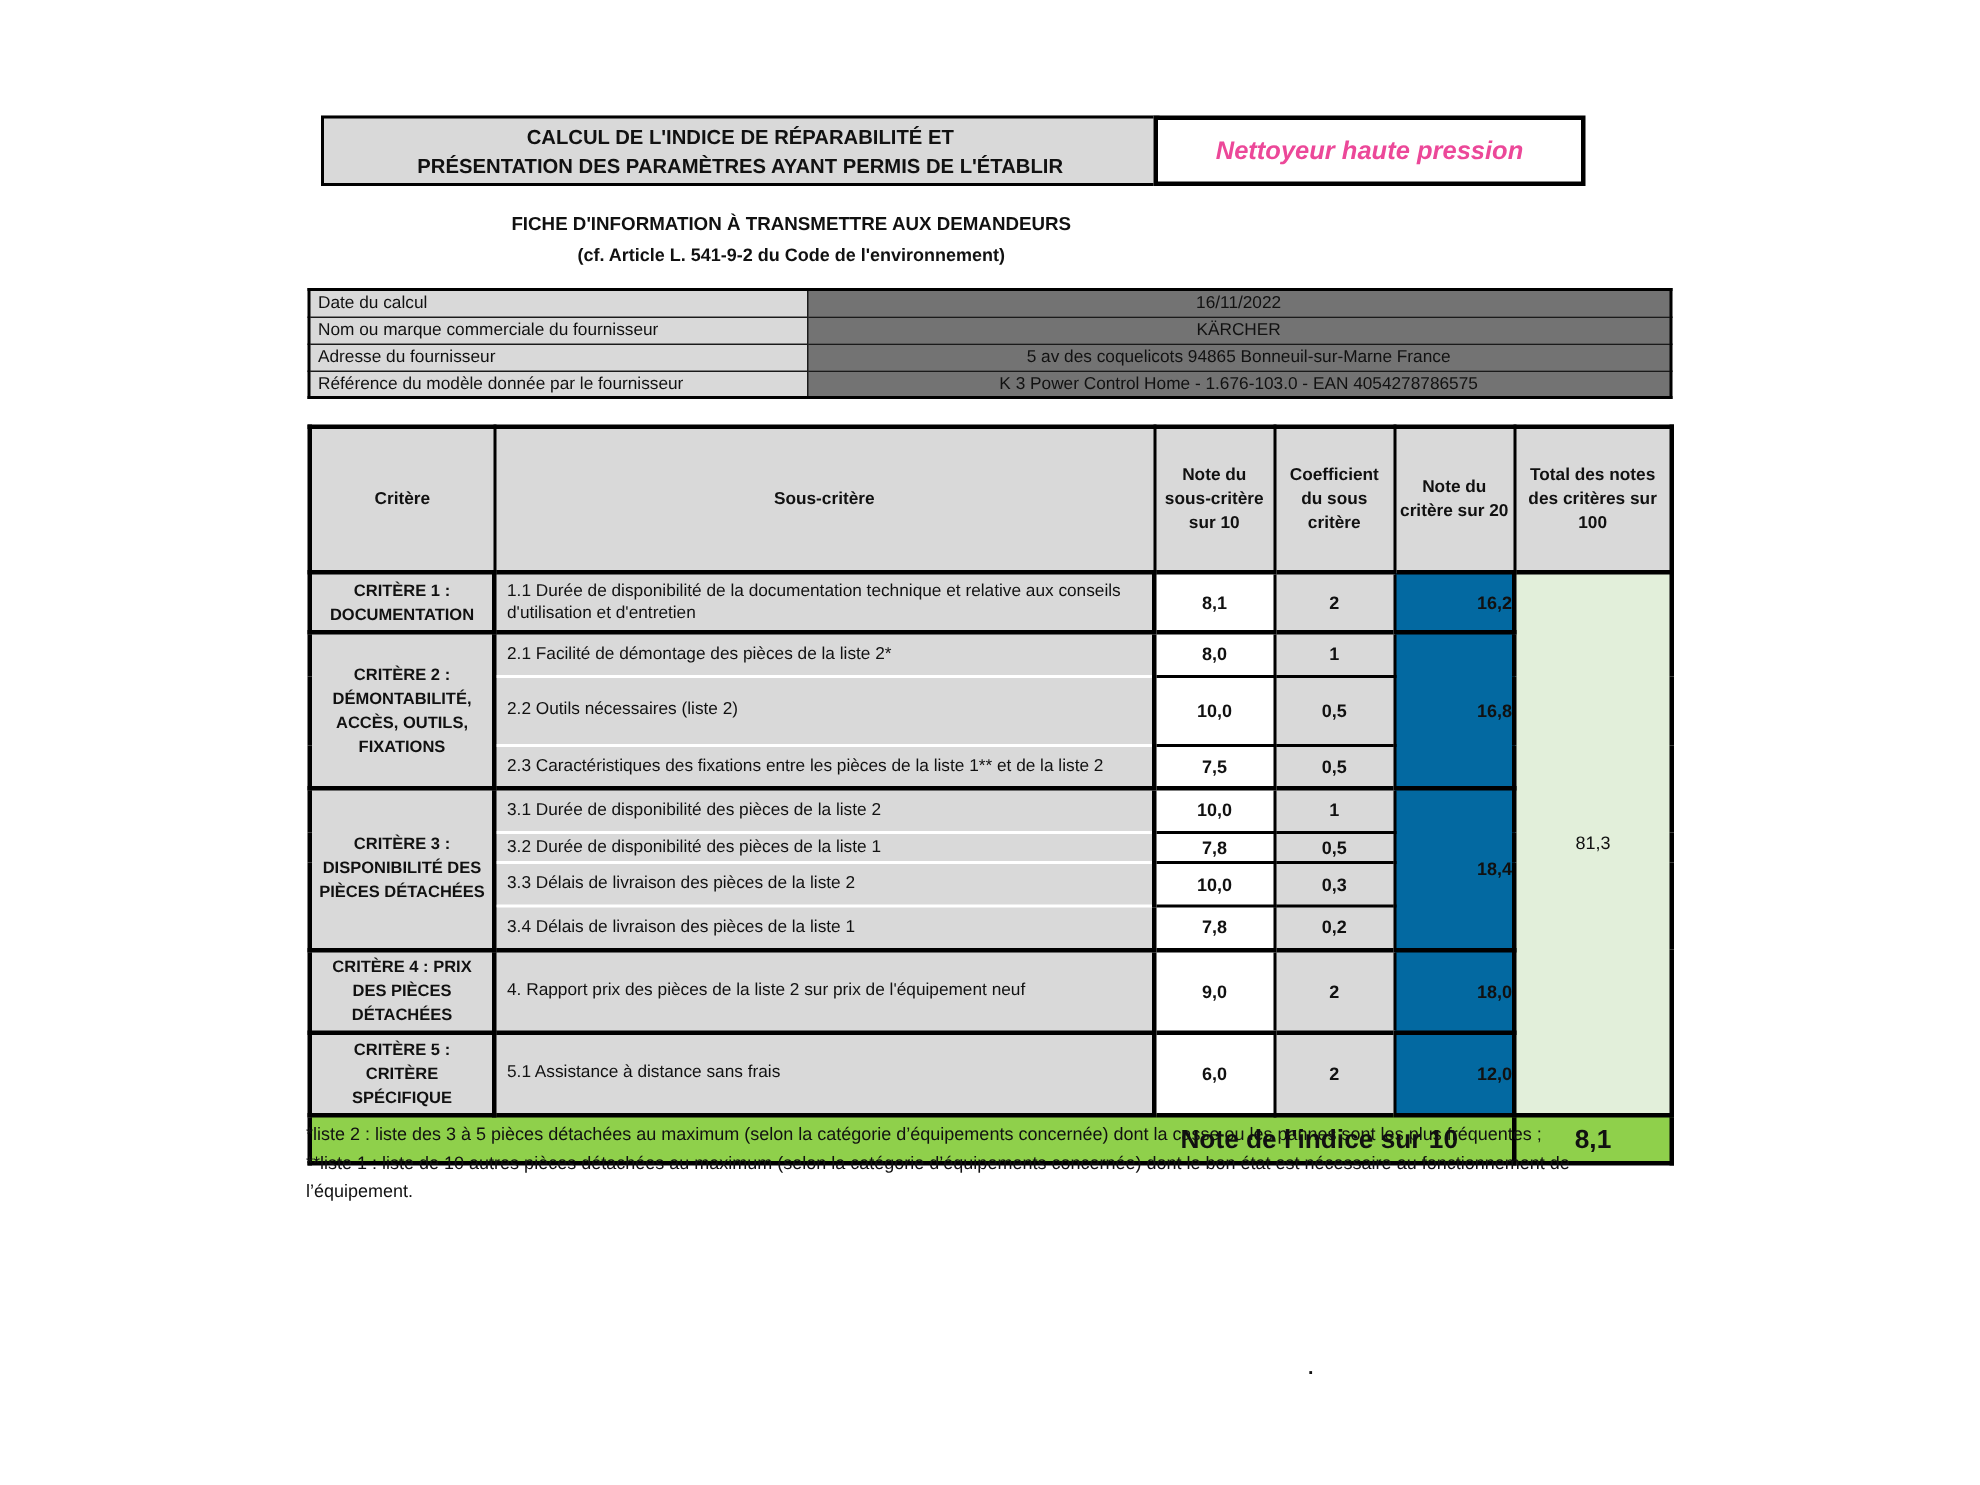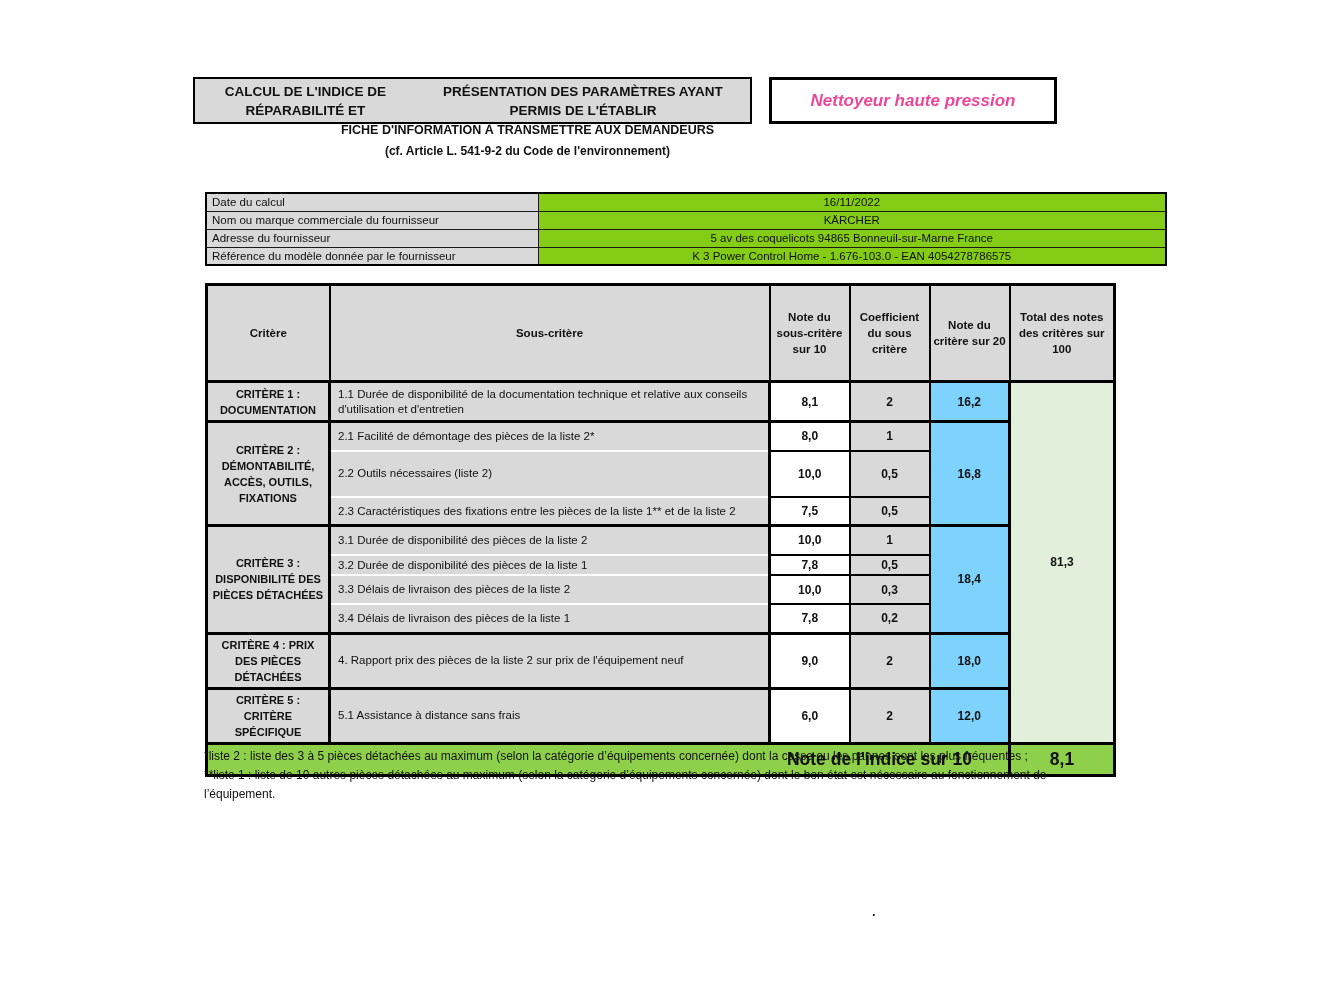--- a/index.html
+++ b/index.html
@@ -1,67 +1,67 @@
 <!DOCTYPE html>
 <html><head>
 <meta charset="utf-8">
 <style>
   * { margin:0; padding:0; box-sizing:border-box; }
   body { background:#ffffff; font-family:"Liberation Sans", sans-serif; color:#111; }
   .page { position:relative; width:1320px; height:990px; background:#ffffff; overflow:hidden; }
 
   
   .title-box {
-    position:absolute; left:193px; top:77px; width:559px; height:47px;
+    position:absolute; left:214px; top:77px; width:559px; height:47px;
     background:#d9d9d9; border:2px solid #000;
-    display:flex; flex-direction:row; justify-content:center; align-items:center;
+    display:flex; flex-direction:column; justify-content:center; align-items:center;
     font-weight:700; font-size:13.5px; line-height:19px; text-align:center; color:#111;
   }
   .category-box {
     position:absolute; left:769px; top:77px; width:288px; height:47px;
     background:#ffffff; border:3px solid #000;
     display:flex; justify-content:center; align-items:center;
     font-weight:700; font-style:italic; font-size:17px; color:#ec4899;
   }
 
   
-  .subtitle { position:absolute; left:205px; top:123px; width:645px; text-align:center; }
+  .subtitle { position:absolute; left:205px; top:142px; width:645px; text-align:center; }
   .subtitle .l1 { font-weight:700; font-size:12.5px; margin-bottom:7px; }
   .subtitle .l2 { font-weight:700; font-size:12px; }
 
   
   table { border-collapse:collapse; table-layout:fixed; }
   .info-table { position:absolute; left:205px; top:192px; width:908px; border:2px solid #000; }
   .info-table td { border:1.5px solid #1a1a1a; height:18px; font-size:11.5px; padding:0 5px; vertical-align:middle; }
   .info-table td.lbl { background:#d9d9d9; text-align:left; width:332px; }
-  .info-table td.val { background:#84cc16; text-align:center; width:628px; }
+  .info-table td.val { background:#737373; text-align:center; width:576px; }
 
   
   .score-table { position:absolute; left:205px; top:283px; width:908px; border:3px solid #000; }
   .score-table th {
     background:#d9d9d9; border:2px solid #000; font-weight:700; font-size:11.5px;
     text-align:center; vertical-align:middle; line-height:16px; padding:2px;
   }
   .score-table td { vertical-align:middle; font-size:11.5px; }
   td.crit {
     background:#d9d9d9; border:3px solid #000; font-weight:700; font-size:11px;
     text-align:center; line-height:16px; padding:2px 4px;
   }
   td.sc {
     background:#d9d9d9; border-left:3px solid #000; border-right:3px solid #000;
     border-top:2px solid #fff; border-bottom:2px solid #fff;
     text-align:left; padding:2px 7px; line-height:14.5px;
   }
   tr.gs > td { border-top:3px solid #000; }
   td.note { background:#fff; border:2px solid #000; text-align:center; font-weight:700; font-size:12px; }
   td.coef { background:#d9d9d9; border:2px solid #000; text-align:center; font-weight:700; font-size:12px; }
-  td.n20  { background:#7dd3fc; border-left:2px solid #000; border-right:3px solid #000;
+  td.n20  { background:#0369a1; border-left:2px solid #000; border-right:3px solid #000;
             border-top:3px solid #000; border-bottom:3px solid #000;
-            text-align:center; font-weight:700; font-size:12px; }
-  td.total { background:#e2efda; border:3px solid #000; text-align:center; font-weight:700; font-size:12px; }
+            text-align:right; font-weight:700; font-size:12px; }
+  td.total { background:#e2efda; border:3px solid #000; text-align:center; font-weight:400; font-size:12px; }
   tr.ftr td { background:#8fd04b; border:3px solid #000; font-weight:700; font-size:17.5px; }
   td.ftr-label { text-align:right; padding-right:36px; }
   td.ftr-value { text-align:center; }
 
   
   .footnotes { position:absolute; left:204px; top:747px; width:872px;
     font-size:12px; line-height:18.5px; color:#111; }
   .footnotes .fn { margin-bottom:0.5px; }
 
   .stray-dot { position:absolute; left:872px; top:909px; font-size:13px; font-weight:700; line-height:6px; }

